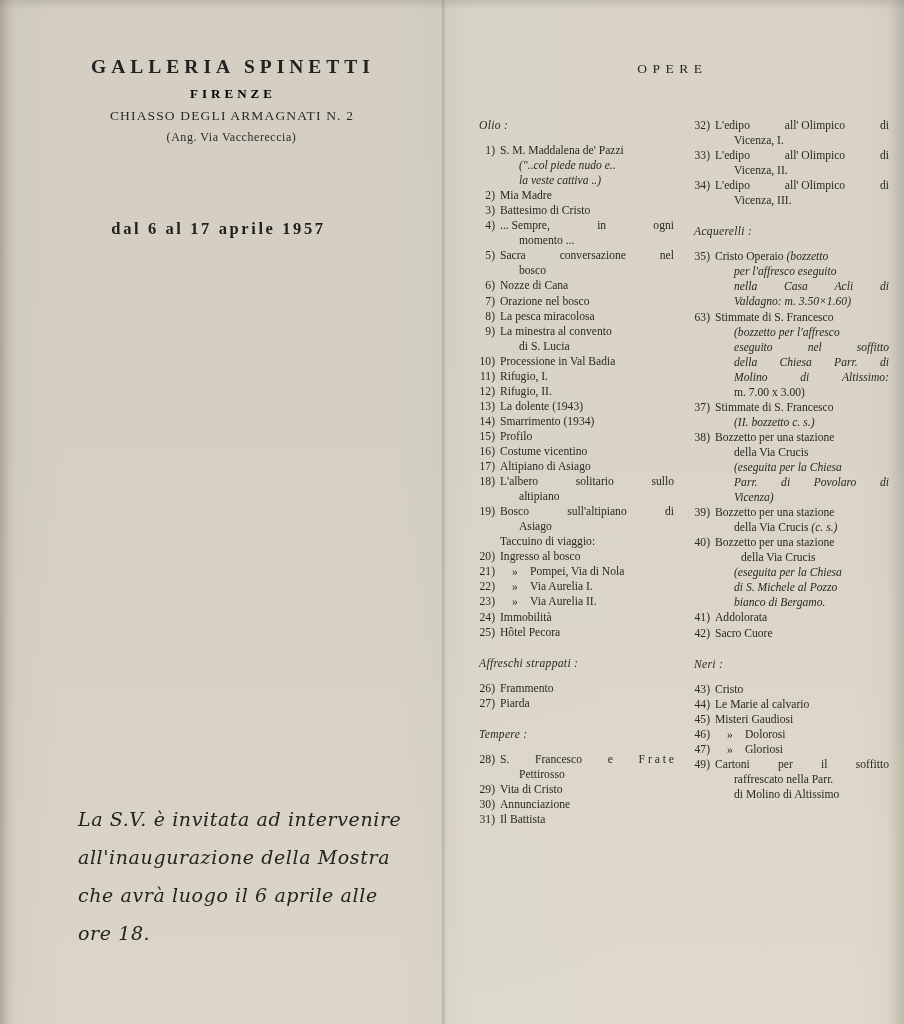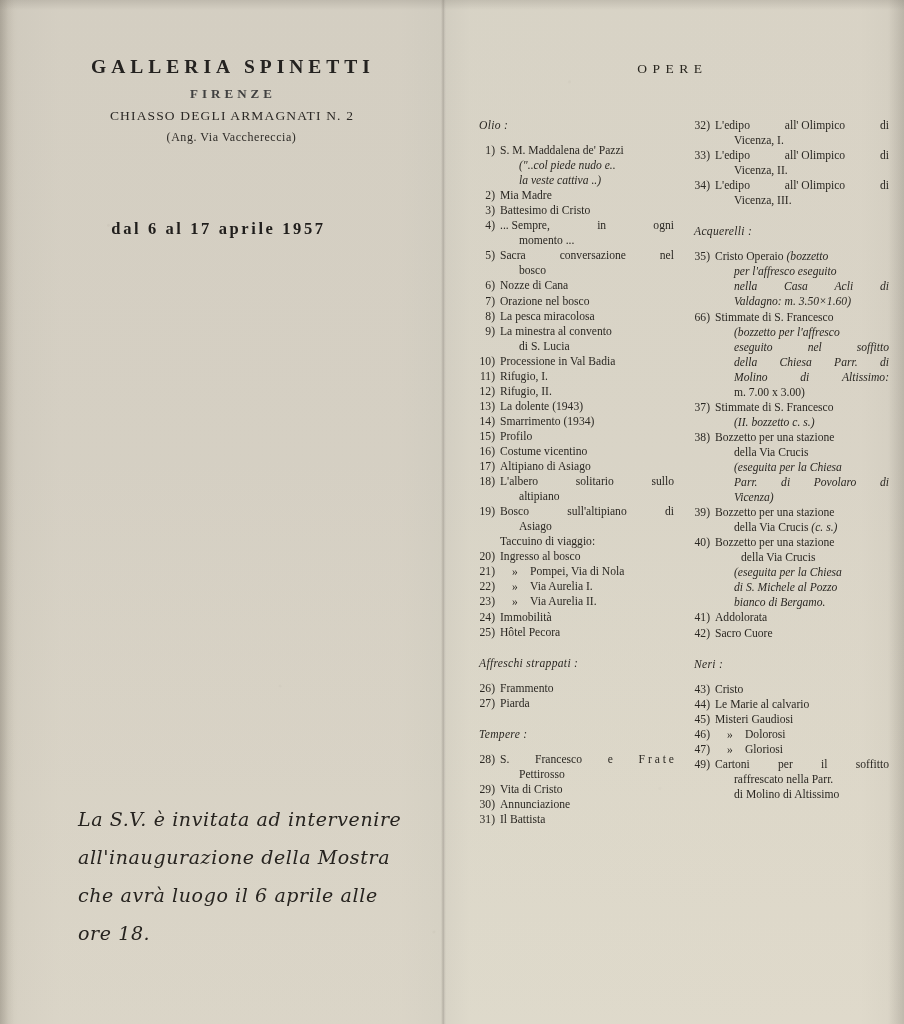--- a/index.html
+++ b/index.html
@@ -82,21 +82,21 @@
     font-weight: bold;
     letter-spacing: 5.0px;
     color: #242220;
     margin: 0 0 8px 3px;
   }
   .gallery-city {
     font-size: 13px;
     font-weight: bold;
     letter-spacing: 4.0px;
     margin: 0 0 6px 3px;
-    color: #404040;
+    color: #000000;
   }
   .gallery-street {
     font-size: 13.5px;
     font-weight: normal;
     letter-spacing: 1.15px;
     margin: 0 0 6px 1px;
     color: #2b2825;
   }
   .gallery-corner {
     font-size: 12px;
@@ -533,21 +533,21 @@
                 <span>nella</span>
                 <span>Casa</span>
                 <span>Acli</span>
                 <span>di</span>
               </span>
             <span class="l ind it">Valdagno: m. 3.50×1.60)</span>
           </span>
         </div>
 
         <div class="entry">
-          <span class="num">66)</span>
+          <span class="num">63)</span>
           <span class="body">
             <span class="l">Stimmate di S. Francesco</span>
             <span class="l ind it">(bozzetto per l'affresco</span>
             <span class="l ind it just">
                 <span>eseguito</span>
                 <span>nel</span>
                 <span>soffitto</span>
               </span>
             <span class="l ind it just">
                 <span>della</span>

